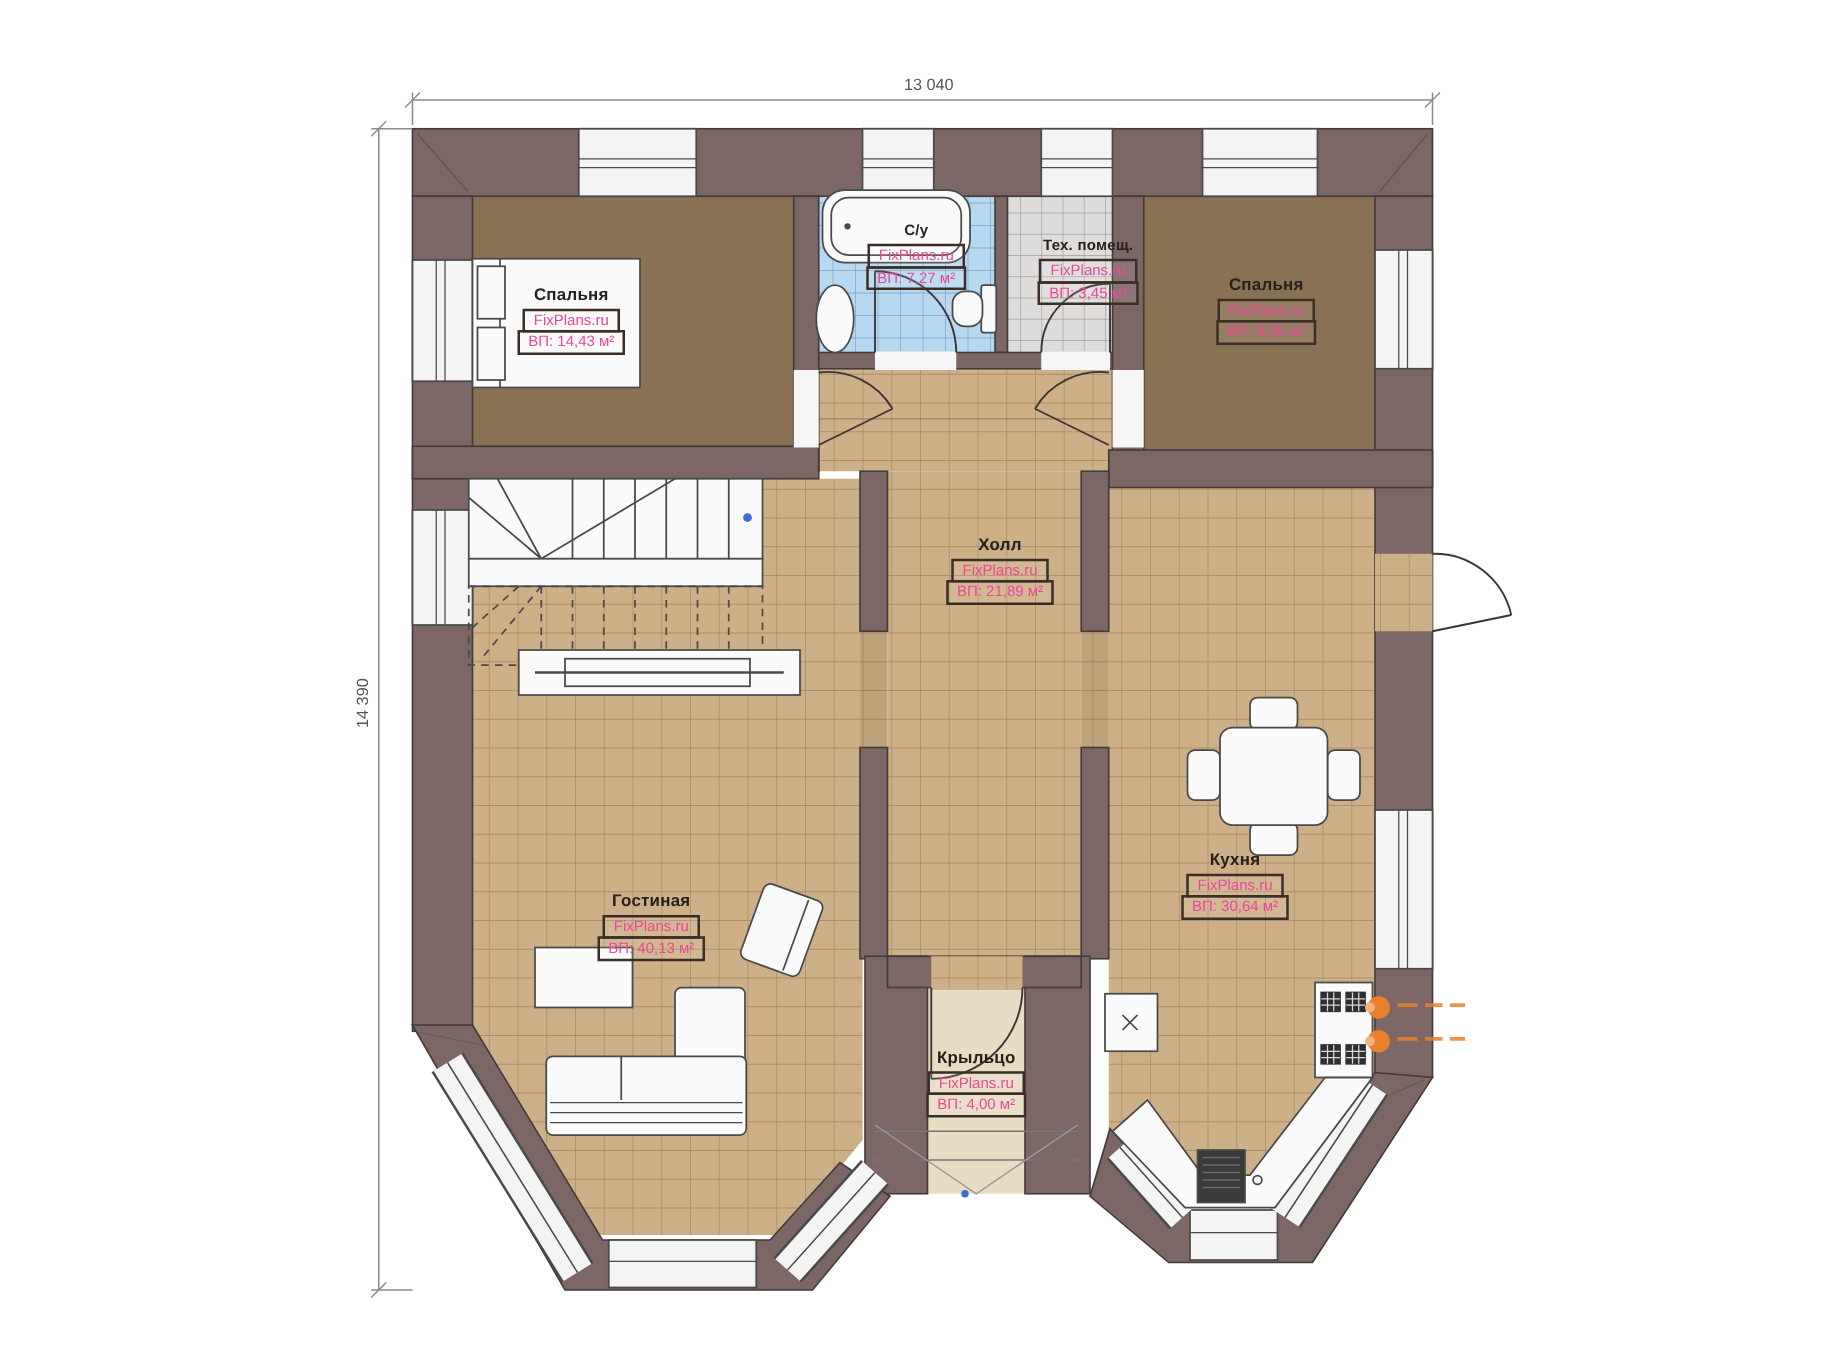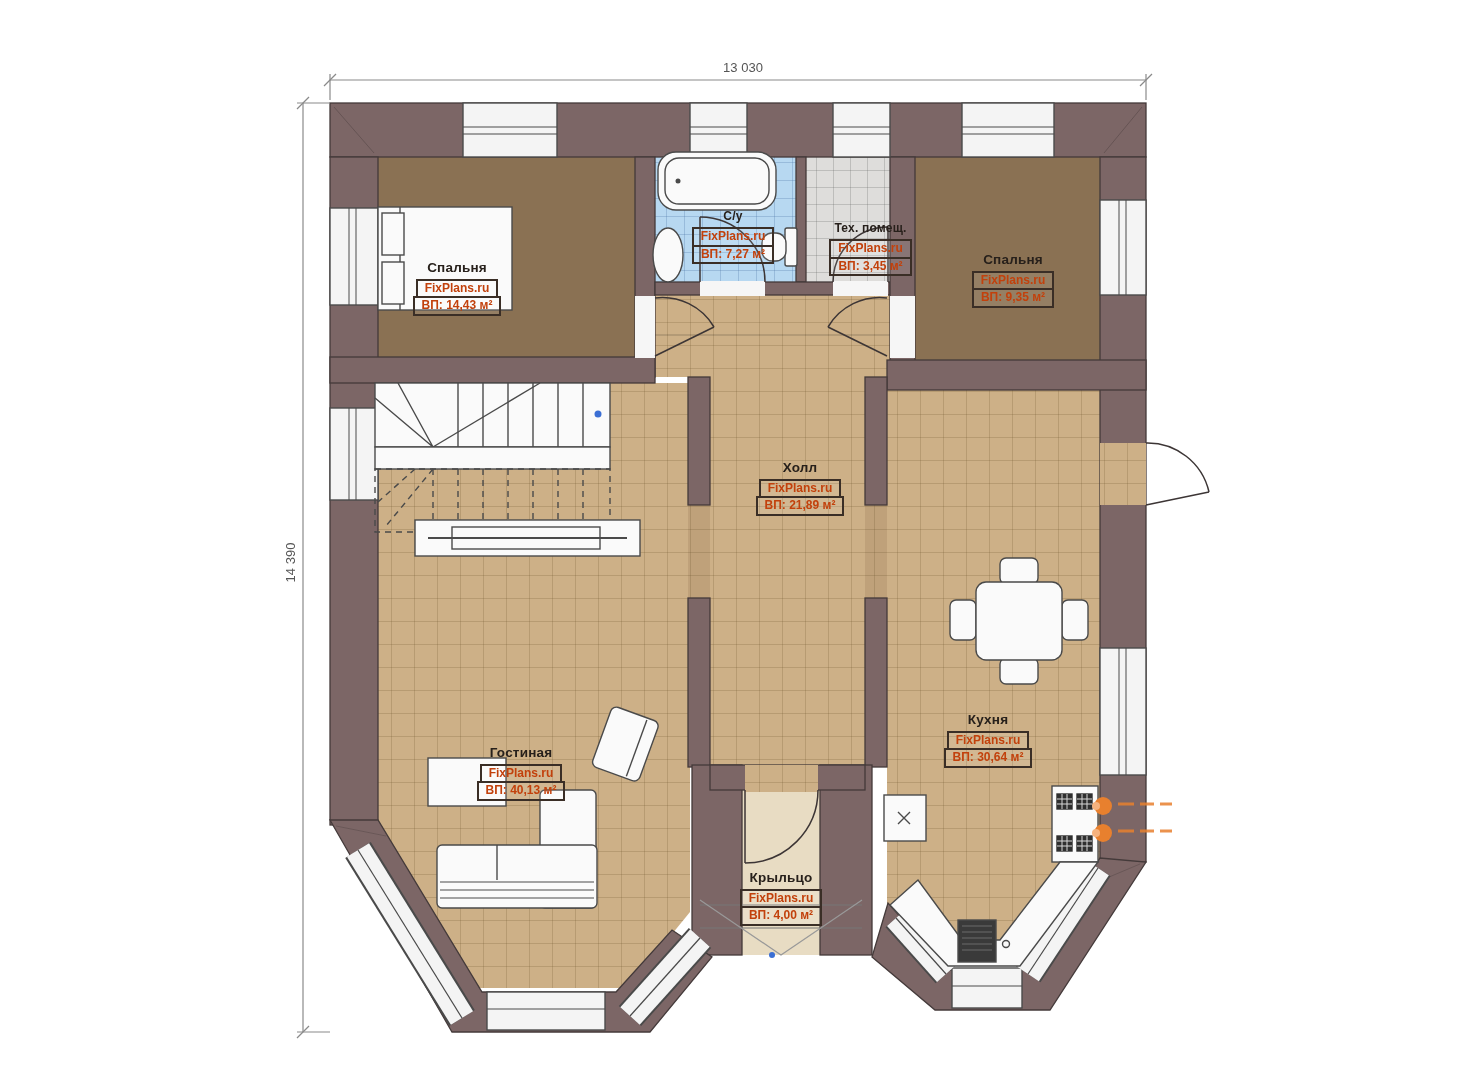--- a/index.html
+++ b/index.html
@@ -1,23 +1,23 @@
 <!DOCTYPE html>
 <html><head>
 <meta charset="utf-8">
 <style>
   html,body{margin:0;padding:0;background:#ffffff;}
   .canvas{position:relative;width:1473px;height:1080px;background:#fff;overflow:hidden;
           font-family:"Liberation Sans",sans-serif;}
   .plan-svg{position:absolute;left:0;top:0;}
-  .label{position:absolute;text-align:center;color:#27201b;z-index:5;line-height:1.15;margin-top:32px;}
+  .label{position:absolute;text-align:center;color:#27201b;z-index:5;line-height:1.15;}
   .room-name{font-weight:bold;font-size:13.5px;letter-spacing:.2px;}
   .label.small .room-name{font-size:12px;}
   .wm-box,.area-box{display:inline-block;border:2px solid #3a2e26;font-size:12px;
-      padding:1px 7px;background:rgba(255,255,255,0.10);color:#c2410c;font-weight:bold;}
+      padding:1px 7px;background:rgba(255,255,255,0.10);color:#ec4899;}
   .wm-box{margin-top:3px;}
   .area-box{margin-top:-2px;}
   .boxcol{display:flex;flex-direction:column;align-items:center;}
   .dim{position:absolute;color:#555;font-size:13px;z-index:6;}
   .dim-v{transform:rotate(-90deg);transform-origin:center;}
 </style>
 </head>
 <body>
 
 <div class="canvas">
@@ -268,21 +268,21 @@
     <line x1="324" y1="86" x2="336" y2="74"></line>
     <line x1="1140" y1="86" x2="1152" y2="74"></line>
     <line x1="303" y1="103" x2="303" y2="1032"></line>
     <line x1="297" y1="103" x2="330" y2="103"></line>
     <line x1="297" y1="1032" x2="330" y2="1032"></line>
     <line x1="297" y1="109" x2="309" y2="97"></line>
     <line x1="297" y1="1038" x2="309" y2="1026"></line>
   </g>
 </svg>
 
-<div class="dim" style="left:708px;top:60px;width:70px;text-align:center;">13 030</div>
+<div class="dim" style="left:708px;top:60px;width:70px;text-align:center;">13 040</div>
 <div class="dim dim-v" style="left:255px;top:555px;width:70px;text-align:center;">14 390</div>
 
 <div class="label" style="left:392px;top:228px;width:130px;">
   <div class="room-name">Спальня</div>
   <div class="boxcol">
     <span class="wm-box">FixPlans.ru</span>
     <span class="area-box">ВП: 14,43 м²</span>
   </div>
 </div>
 

